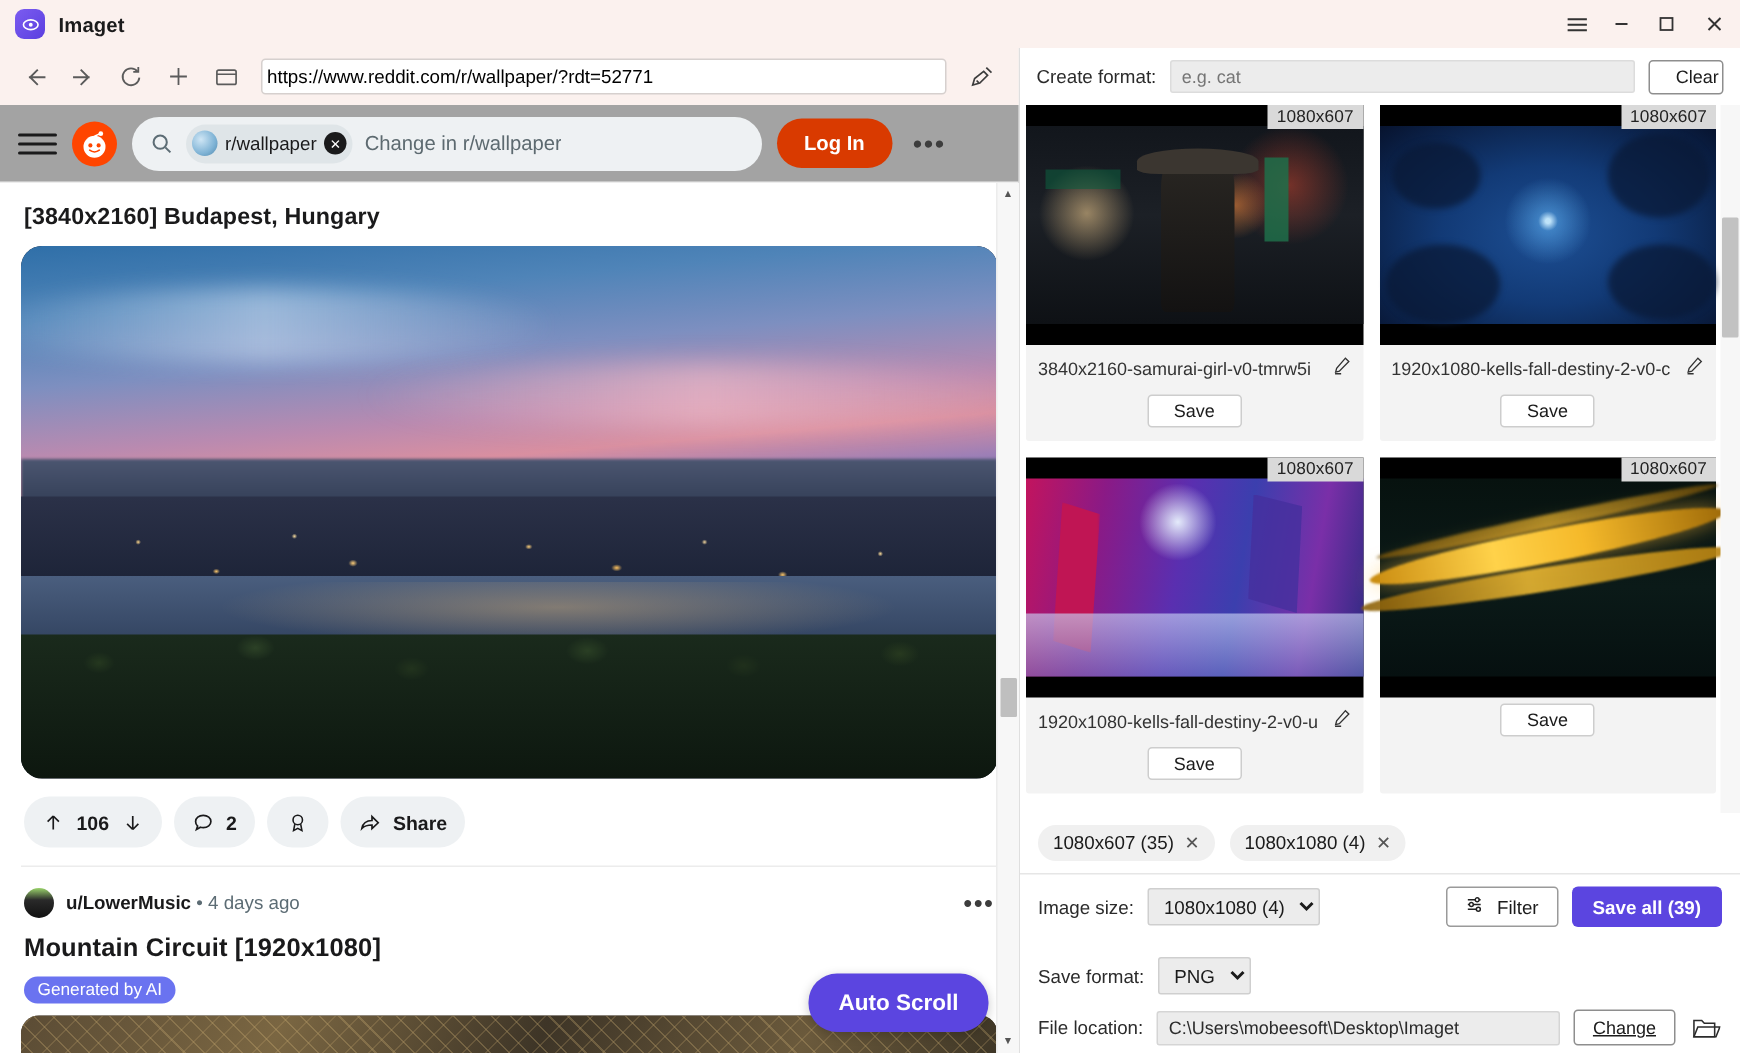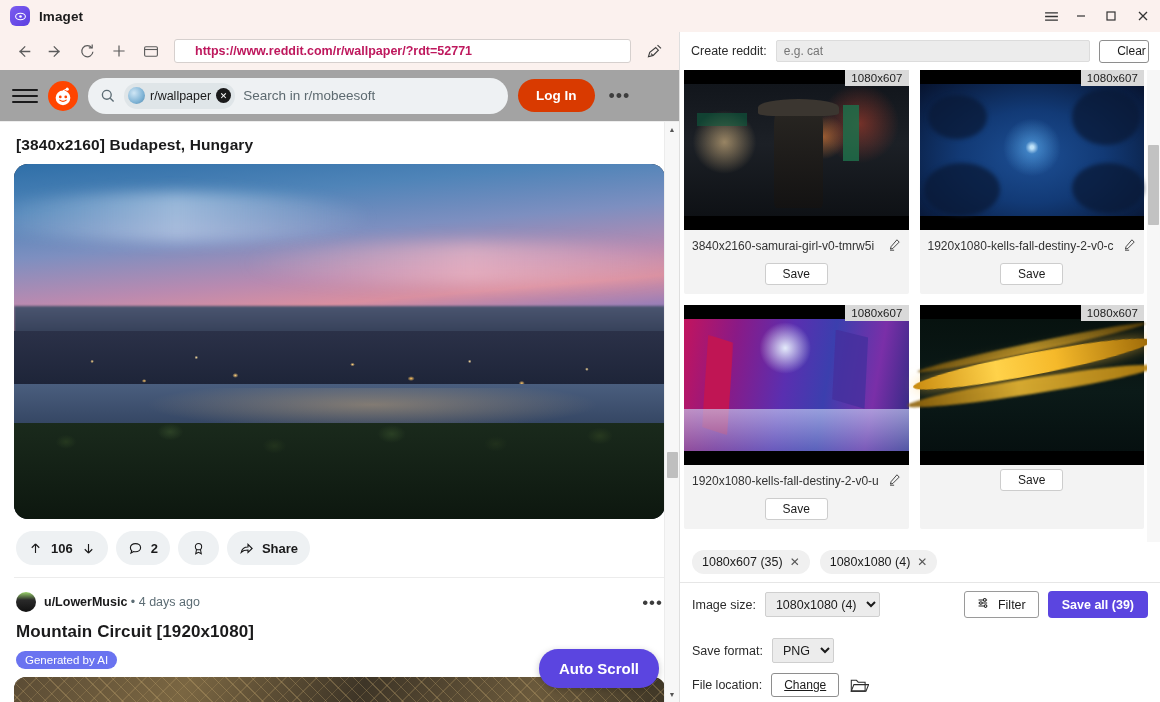--- a/index.html
+++ b/index.html
@@ -36,22 +36,22 @@
   .navbar {
     height:38px; background:#fbf1ee; display:flex; align-items:center; gap:2px;
     padding:0 8px; flex:0 0 38px;
   }
   .navbtn {
     width:30px; height:30px; display:flex; align-items:center; justify-content:center;
     border-radius:4px; color:#5b5b5b;
   }
   .urlbar {
     flex:1; height:24px; margin:0 8px 0 6px; background:#fff; border:1px solid #d6d0ce;
-    border-radius:3px; display:flex; align-items:center; padding:0 20px;
-    font-size:12.5px; color:#be185d; overflow:hidden; white-space:nowrap;font-weight:bold;
+    border-radius:3px; display:flex; align-items:center; padding:0 3px;
+    font-size:12.5px; color:#000000; overflow:hidden; white-space:nowrap;
   }
   .broom { width:26px; height:26px; display:flex; align-items:center; justify-content:center; margin-right:4px;}
 
   
   .rd-header {
     height:52px; display:flex; align-items:center; gap:10px; padding:0 12px;
     border-bottom:1px solid #ededed; background:#a3a3a3; flex:0 0 52px;
   }
   .hamburger { width:26px; height:26px; display:flex; flex-direction:column; justify-content:center; gap:4px; }
   .hamburger i { display:block; height:2px; background:#1a1a1b; border-radius:2px; }
@@ -364,21 +364,21 @@
             <svg width="16" height="16" viewBox="0 0 20 20" fill="none" stroke="#5c6c74" stroke-width="1.7">
                 <circle cx="8.5" cy="8.5" r="5.5"></circle>
                 <path d="M12.8 12.8L17 17"></path>
               </svg>
           </span>
           <span class="sub-chip">
             <span class="av"></span>
             <span>r/wallpaper</span>
             <span class="chip-x">✕</span>
           </span>
-          <span class="search-ph">Search in r/mobeesoft</span>
+          <span class="search-ph">Change in r/wallpaper</span>
         </div>
         <button class="loginbtn">Log In</button>
         <div class="dots">•••</div>
       </div>
 
       <div class="feed">
         <div class="feed-inner">
 
           <div class="post-title">[3840x2160] Budapest, Hungary</div>
 
@@ -463,21 +463,21 @@
           <div class="arw up">▲</div>
           <div class="thumb" style="top:330px;height:26px;"></div>
           <div class="arw dn">▼</div>
         </div>
       </div>
     </div>
 
     <div class="right">
 
       <div class="album-row">
-        <span class="lbl">Create reddit:</span>
+        <span class="lbl">Create format:</span>
         <input class="album-input" placeholder="e.g. cat" style="">
         <button class="clearbtn">Clear</button>
       </div>
 
       <div class="grid-wrap">
         <div class="grid">
 
           <div class="card">
             <div class="thumb">
               <div class="inner">
@@ -601,20 +601,21 @@
 
       <div class="form-row first">
         <span class="lbl">Save format:</span>
         <select class="sel">
           <option>PNG</option>
         </select>
       </div>
 
       <div class="form-row">
         <span class="lbl">File location:</span>
+        <input class="loc-input" readonly="" value="C:\Users\mobeesoft\Desktop\Imaget" style="">
         <button class="changebtn">Change</button>
         <span class="folder-ico">
           <svg width="19" height="17" viewBox="0 0 22 19" fill="none" stroke="#2b2b2b" stroke-width="1.2">
             <path d="M1.5 16V3.5h6l2 2.2h8V16z"></path>
               <path d="M1.5 16l3-7.5h17L18.5 16z"></path>
           </svg>
         </span>
       </div>
 
     </div>

